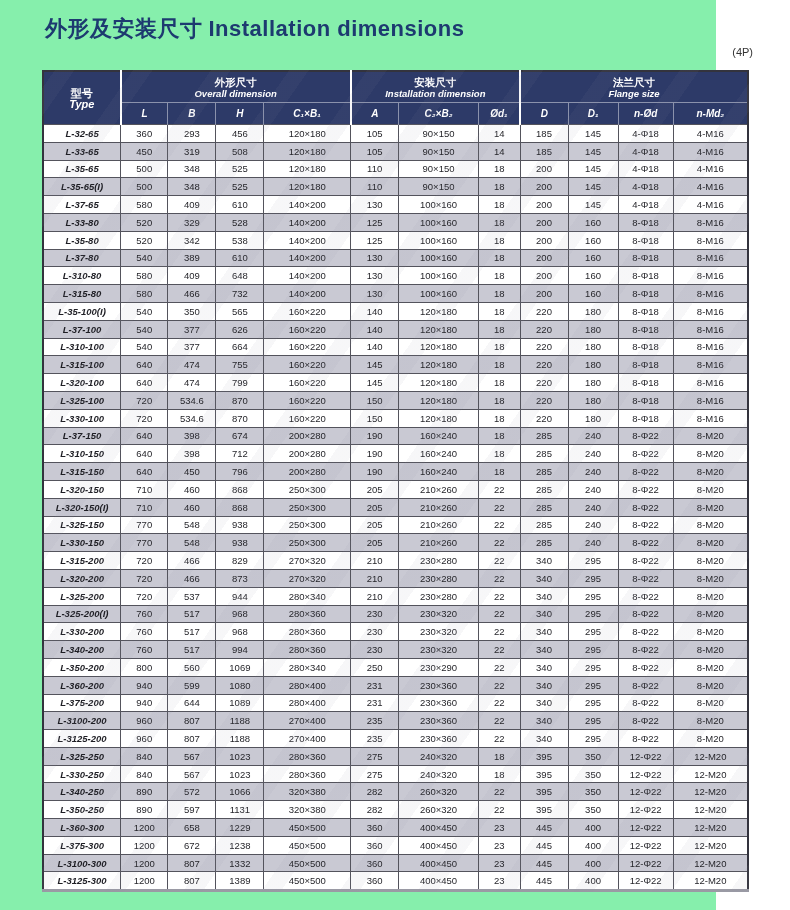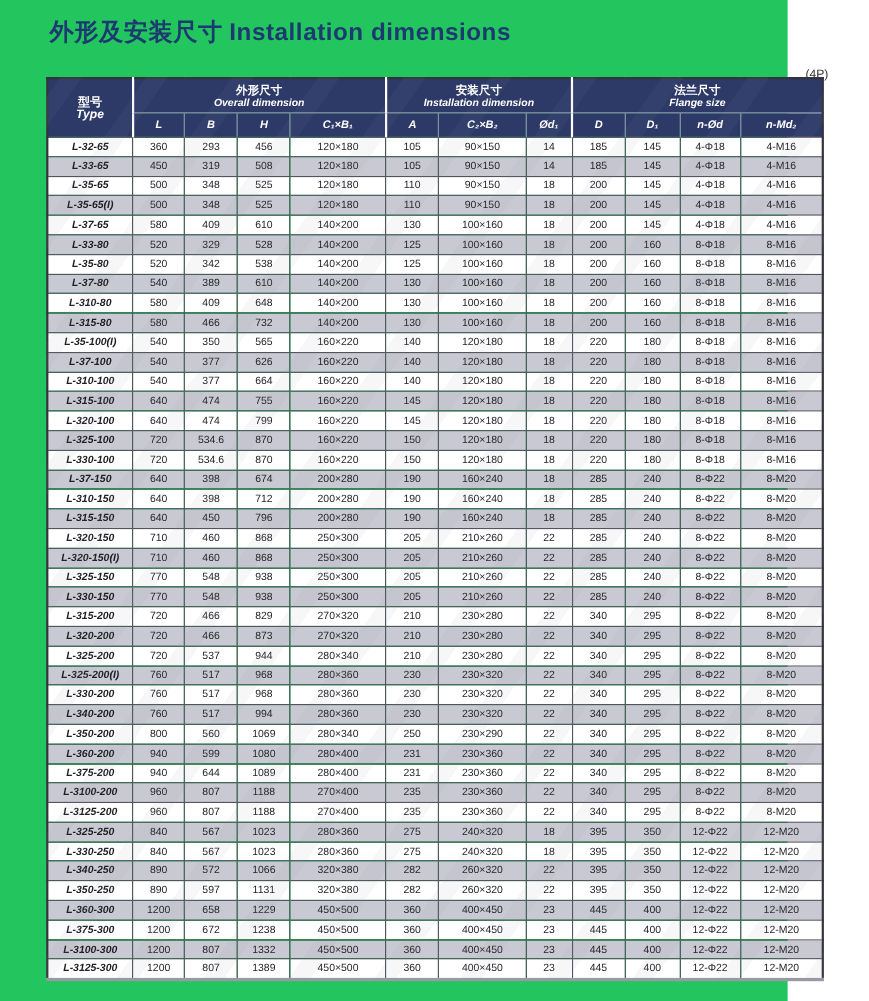--- a/index.html
+++ b/index.html
@@ -1,21 +1,21 @@
 <!DOCTYPE html>
 <html><head>
 <meta charset="utf-8">
 <style>
   html,body{margin:0;padding:0;background:#ffffff;}
   body{width:790px;height:910px;font-family:"Liberation Sans",sans-serif;overflow:hidden;}
-  .page{position:relative;width:716px;height:910px;background:#22c55e;}
+  .page{position:relative;width:716px;height:910px;background:#86efac;}
   .title-row{position:absolute;left:45px;top:14px;width:700px;}
   h1.title{margin:0;font-size:22px;font-weight:bold;color:#1d3a70;letter-spacing:.5px;}
   h1.title .en{margin-left:6px;}
-  .page-note{position:absolute;right:-8px;top:48px;font-size:11px;color:#333;}
+  .page-note{position:absolute;right:-8px;top:32px;font-size:11px;color:#333;}
   .table-wrap{position:absolute;left:42px;top:70px;width:707px;}
   table{width:100%;border-collapse:collapse;table-layout:fixed;border:2px solid #33333d;}
   thead th{background:#2d3a68;color:#fff;padding:0;vertical-align:middle;text-align:center;}
   th.group-head{height:30px;}
   th .zh{display:block;font-size:10.5px;font-weight:bold;line-height:12px;}
   th .en{display:block;font-size:9.5px;font-weight:bold;font-style:italic;line-height:11px;}
   th.type-head .zh{font-size:11px;}
   th.type-head .en{font-size:11px;}
   tr.subhead th{height:21px;font-size:10px;font-weight:bold;font-style:italic;border-top:1px solid rgba(255,255,255,.45);border-left:1px solid rgba(255,255,255,.45);}
   tr.subhead th.gs, th.gs{border-left:2px solid #ffffff;}

